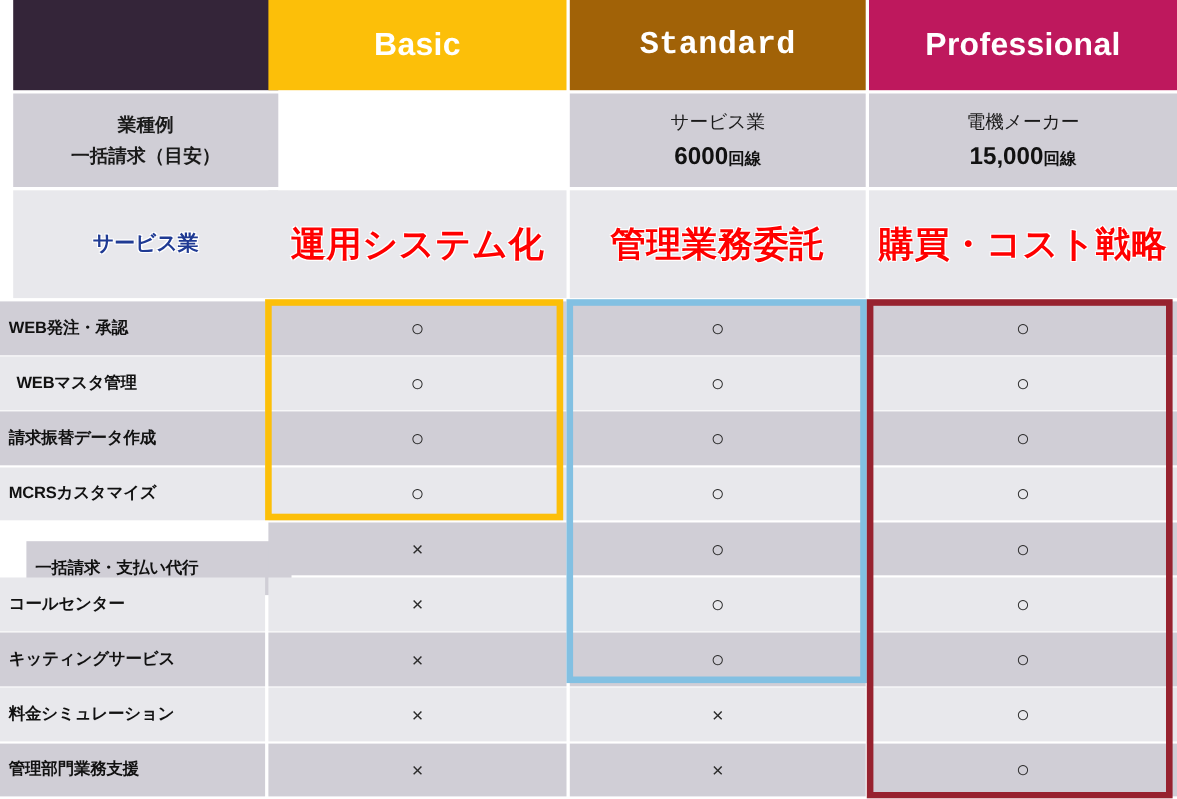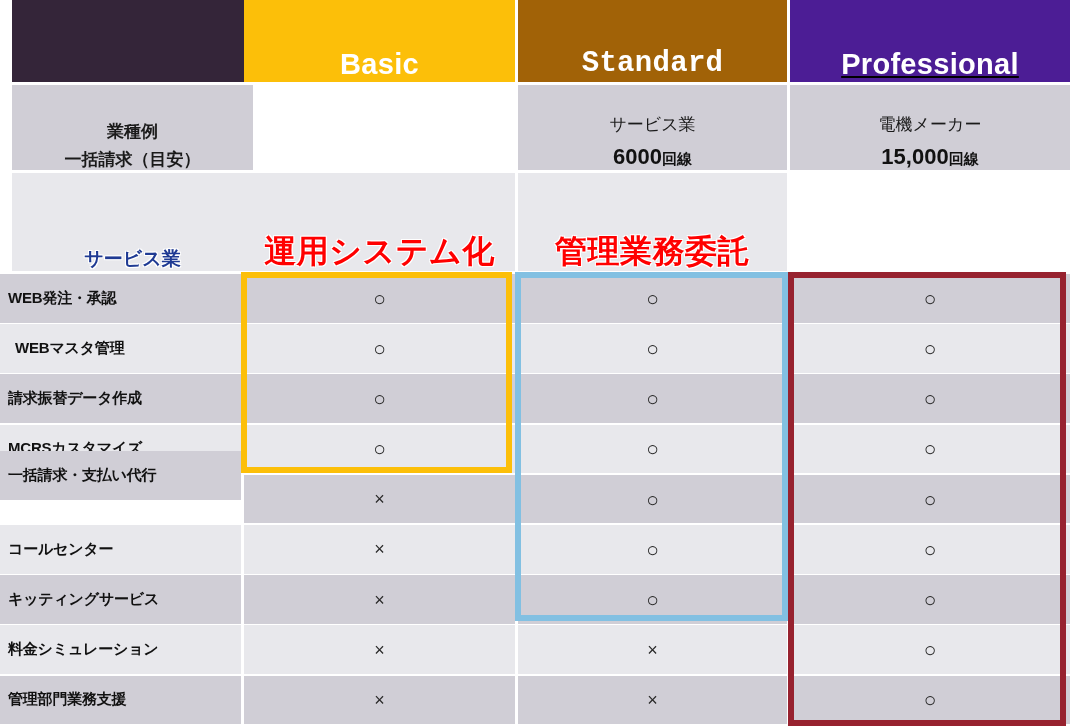--- a/index.html
+++ b/index.html
@@ -19,31 +19,31 @@
     height: 726px;
     background: #ffffff;
   }
 
   
   .cell {
     position: absolute;
     display: flex;
     flex-direction: column;
     align-items: center;
-    justify-content: flex-end;
+    justify-content: center;
     text-align: center;
     line-height: 1.25;
   }
 
   
   .hdr { height: 82px; top: 0; }
   .hdr-label   { background: #342539; }
   .hdr-basic   { background: #FCBF09; }
   .hdr-std     { background: #a16207; font-family: Liberation Mono, monospace; }
-  .hdr-pro     { background: #4c1d95; text-decoration: underline; }
+  .hdr-pro     { background: #be185d; }
 
   .hdr-text {
     color: #ffffff;
     font-size: 29px;
     font-weight: bold;
     letter-spacing: .3px;
   }
 
   
   .band-dark  { background: #D0CED6; }
@@ -175,20 +175,23 @@
   </div>
 
   <div class="cell row-purpose col-basic band-light">
     <span class="purpose-value">運用システム化</span>
   </div>
 
   <div class="cell row-purpose col-std band-light">
     <span class="purpose-value">管理業務委託</span>
   </div>
 
+  <div class="cell row-purpose col-pro band-light">
+    <span class="purpose-value">購買・コスト戦略</span>
+  </div>
 
   <div id="feature-rows">
       <div class="feat-label band-dark" style="top: 274px; height: 48.7px;">WEB発注・承認</div>
       <div class="feat-cell band-dark" style="top: 274px; left: 244px; width: 271px; height: 48.7px;">
         <span class="mark">○</span>
       </div>
       <div class="feat-cell band-dark" style="top: 274px; left: 518px; width: 269px; height: 48.7px;">
         <span class="mark">○</span>
       </div>
       <div class="feat-cell band-dark" style="top: 274px; left: 790px; width: 280px; height: 48.7px;">
@@ -217,21 +220,21 @@
       <div class="feat-label band-light" style="top: 424.6px; height: 48.7px;">MCRSカスタマイズ</div>
       <div class="feat-cell band-light" style="top: 424.6px; left: 244px; width: 271px; height: 48.7px;">
         <span class="mark">○</span>
       </div>
       <div class="feat-cell band-light" style="top: 424.6px; left: 518px; width: 269px; height: 48.7px;">
         <span class="mark">○</span>
       </div>
       <div class="feat-cell band-light" style="top: 424.6px; left: 790px; width: 280px; height: 48.7px;">
         <span class="mark">○</span>
       </div>
-      <div class="feat-label band-dark" style="top: 451px; height: 48.7px;">一括請求・支払い代行</div>
+      <div class="feat-label band-dark" style="top: 492px; height: 48.7px; margin-left: 24px;">一括請求・支払い代行</div>
       <div class="feat-cell band-dark" style="top: 474.8px; left: 244px; width: 271px; height: 48.7px;">
         <span class="mark mark-x">×</span>
       </div>
       <div class="feat-cell band-dark" style="top: 474.8px; left: 518px; width: 269px; height: 48.7px;">
         <span class="mark">○</span>
       </div>
       <div class="feat-cell band-dark" style="top: 474.8px; left: 790px; width: 280px; height: 48.7px;">
         <span class="mark">○</span>
       </div>
       <div class="feat-label band-light" style="top: 525px; height: 48.7px;">コールセンター</div>

